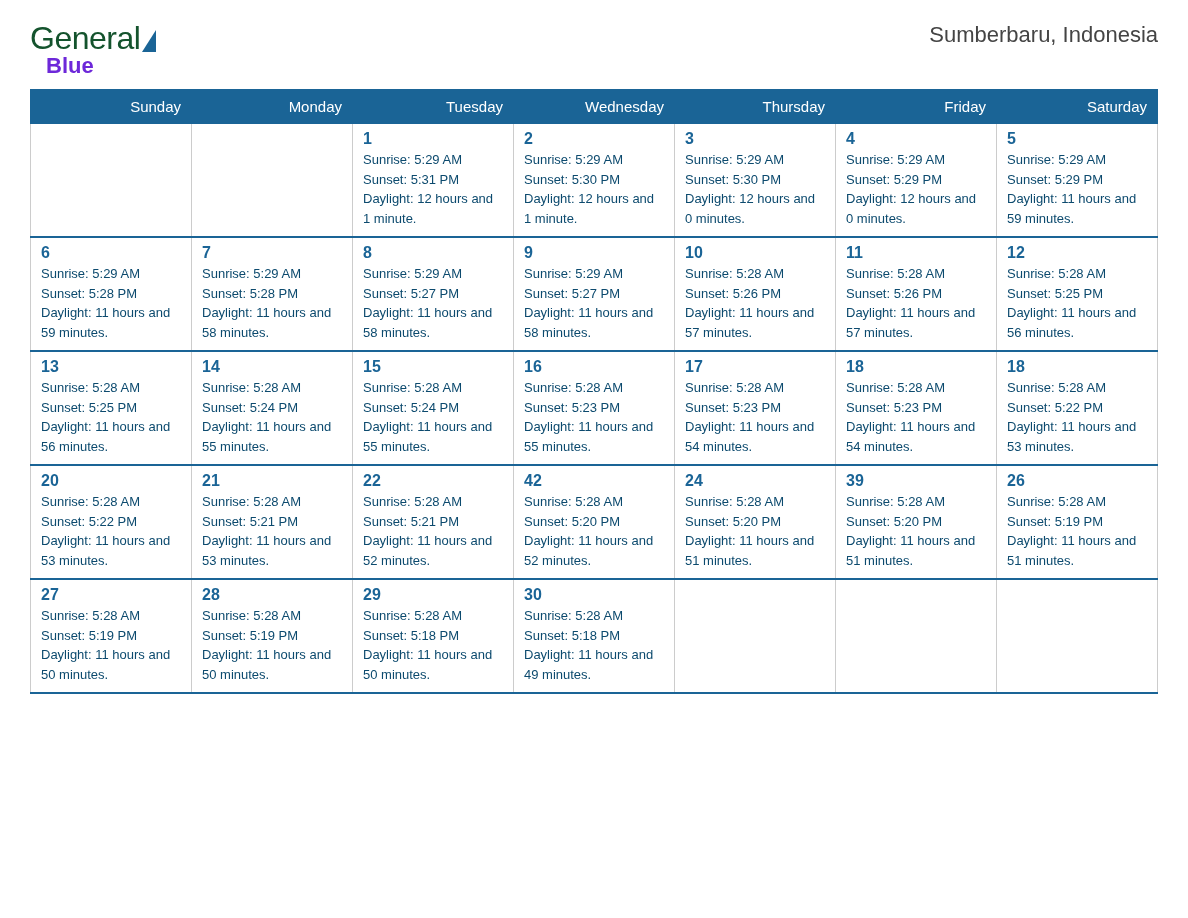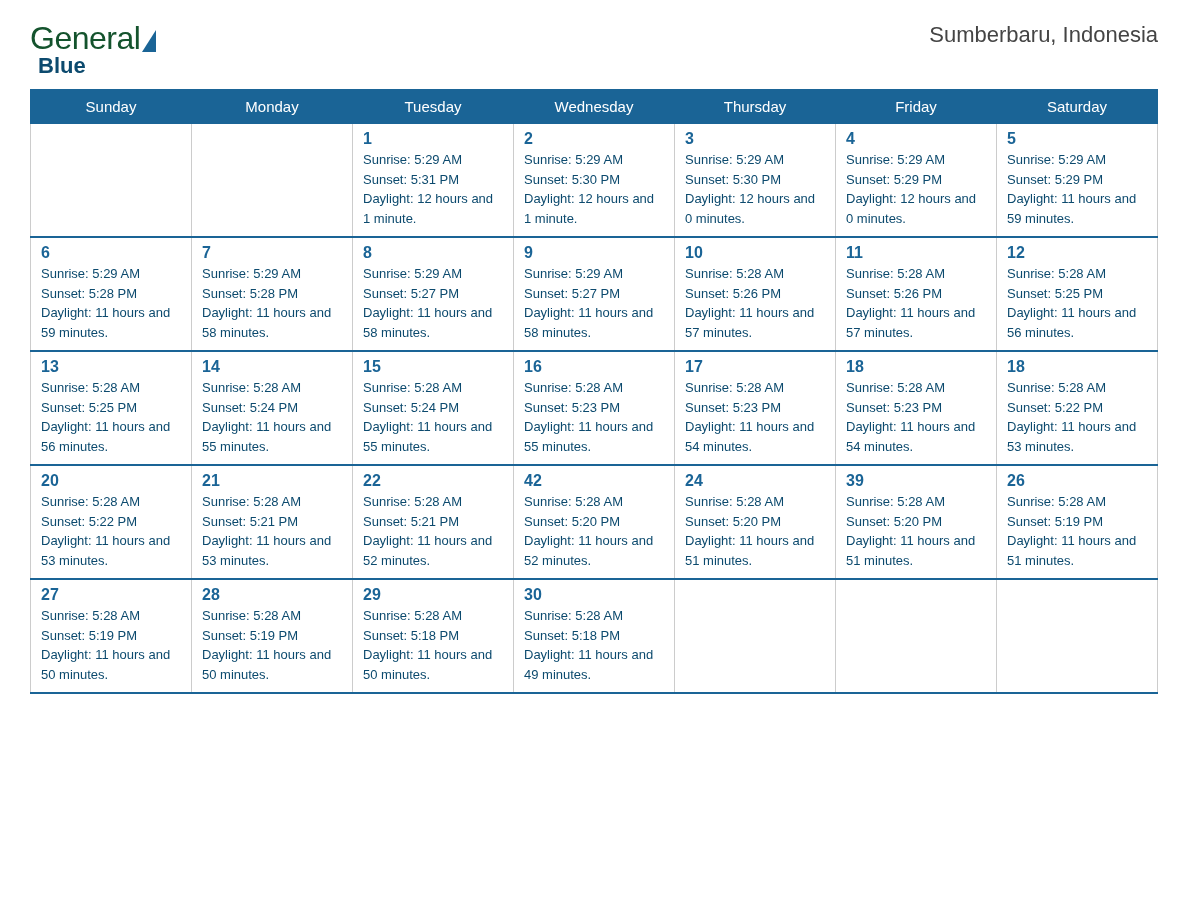--- a/index.html
+++ b/index.html
@@ -34,25 +34,25 @@
     .logo-triangle {
       width: 0;
       height: 0;
       border-left: 14px solid transparent;
       border-right: 0px solid transparent;
       border-bottom: 22px solid #1a6496;
       margin-left: 2px;
       margin-top: 5px;
     }
     .logo-blue-text {
-      color: #0c4a6e;
+      color: #6d28d9;
       font-size: 22px;
       font-weight: bold;
       margin-top: -4px;
-      margin-left: 8px;
+      margin-left: 16px;
     }
     .title-section {
       text-align: right;
     }
     .month-title {
       font-size: 52px;
       font-weight: normal;
       color: #222;
       line-height: 1.1;
     }
@@ -66,21 +66,21 @@
       width: 100%;
       border-collapse: collapse;
       margin-top: 10px;
     }
     .calendar th {
       background-color: #1a6496;
       color: #fff;
       padding: 8px 10px;
       font-size: 15px;
       font-weight: normal;
-      text-align: center;
+      text-align: right;
       border: 1px solid #1a6496;
     }
     .calendar td {
       vertical-align: top;
       padding: 6px 10px 8px 10px;
       border: 1px solid #ccc;
       width: 14.28%;
       min-height: 90px;
       font-size: 13px;
       color: #333;

